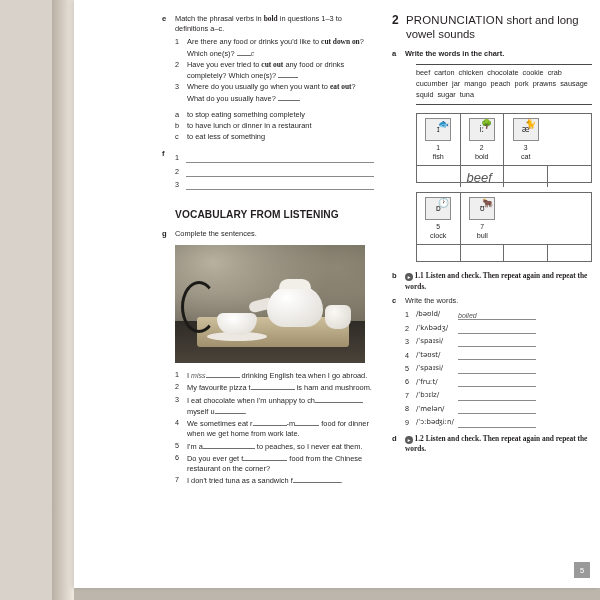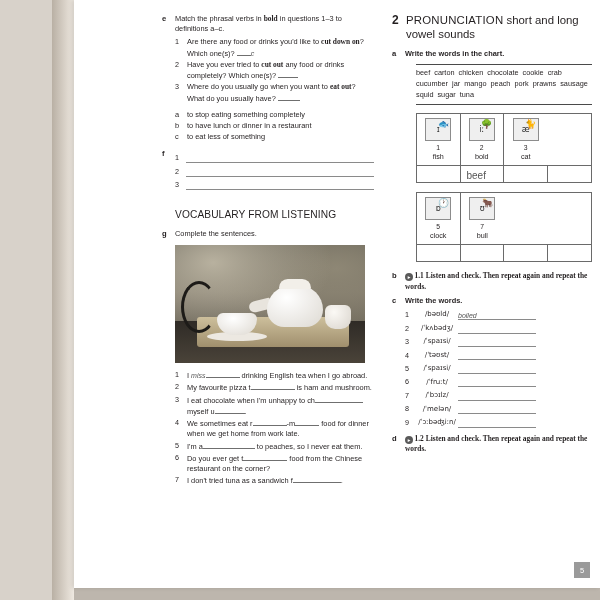--- a/index.html
+++ b/index.html
@@ -85,21 +85,21 @@
     flex: 0 0 11px;
     font-size: 7.2px;
   }
   .answer-line-row .ln {
     flex: 1;
     border-bottom: 0.7px solid #8a8a8a;
     height: 8px;
   }
 
   .section-head {
-    font-weight: normal;
+    font-weight: bold;
     font-size: 10.2px;
     letter-spacing: 0.1px;
     margin: 14px 0 7px 0;
     color: #231f20;
   }
 
   
   .big-head {
     display: flex;
     align-items: flex-start;
@@ -175,21 +175,22 @@
     border: 0.8px solid #6a6a6a;
     border-top: none;
     height: 16px;
     margin-top: -9px;
     margin-bottom: 9px;
     display: grid;
     grid-template-columns: repeat(4, 1fr);
   }
   .fill-cell {
     border-right: 0.8px solid #6a6a6a;
-    font-size: 10px;
+    font-size: 13px;
+    font-style: italic;
     padding: 3px 0 0 6px;
     box-sizing: border-box;
     color: #555;
   }
   .fill-cell:last-child { border-right: none; }
 
   
   .photo {
     width: 190px;
     height: 118px;
@@ -275,21 +276,21 @@
     text-align: center;
     vertical-align: -1px;
     margin-right: 1.5px;
     font-family: "DejaVu Sans", sans-serif;
   }
   .ipa {
     font-family: "DejaVu Sans", sans-serif;
     font-size: 7px;
   }
   .c-list .answer-line-row .ln { max-width: 78px; flex: 0 0 78px; }
-  .c-list .answer-line-row .ipa { width: 42px; flex: 0 0 42px; text-align: center; }
+  .c-list .answer-line-row .ipa { width: 42px; flex: 0 0 42px; }
   .written {
     font-style: italic;
     font-size: 7px;
     color: #555;
   }
   .abc-row { display: flex; margin-bottom: 1px; }
   .abc-row .k { width: 12px; flex: 0 0 12px; }
 </style>
 </head>
 <body>
@@ -520,21 +521,21 @@
         <div class="ex-letter">b</div>
         <div class="ex-body">
           <span class="audio-ico">▸</span><b>1.1</b>
           <b> </b><b>Listen and check. Then repeat again and repeat the words.</b>
         </div>
       </div>
 
       <div class="ex" style="margin-top:4px">
         <div class="ex-letter">c</div>
         <div class="ex-body">
-          <div style="font-weight:bold">Write the words.</div>
+          <div style="font-weight:normal">Write the words.</div>
         </div>
       </div>
 
       <div class="c-list" style="margin-left:13px; margin-top:3px">
         <div class="answer-line-row">
           <div class="n">1</div>
           <div class="ipa">/bəʊld/</div>
           <div class="ln"><span class="written">boiled</span></div>
         </div>
         <div class="answer-line-row">

